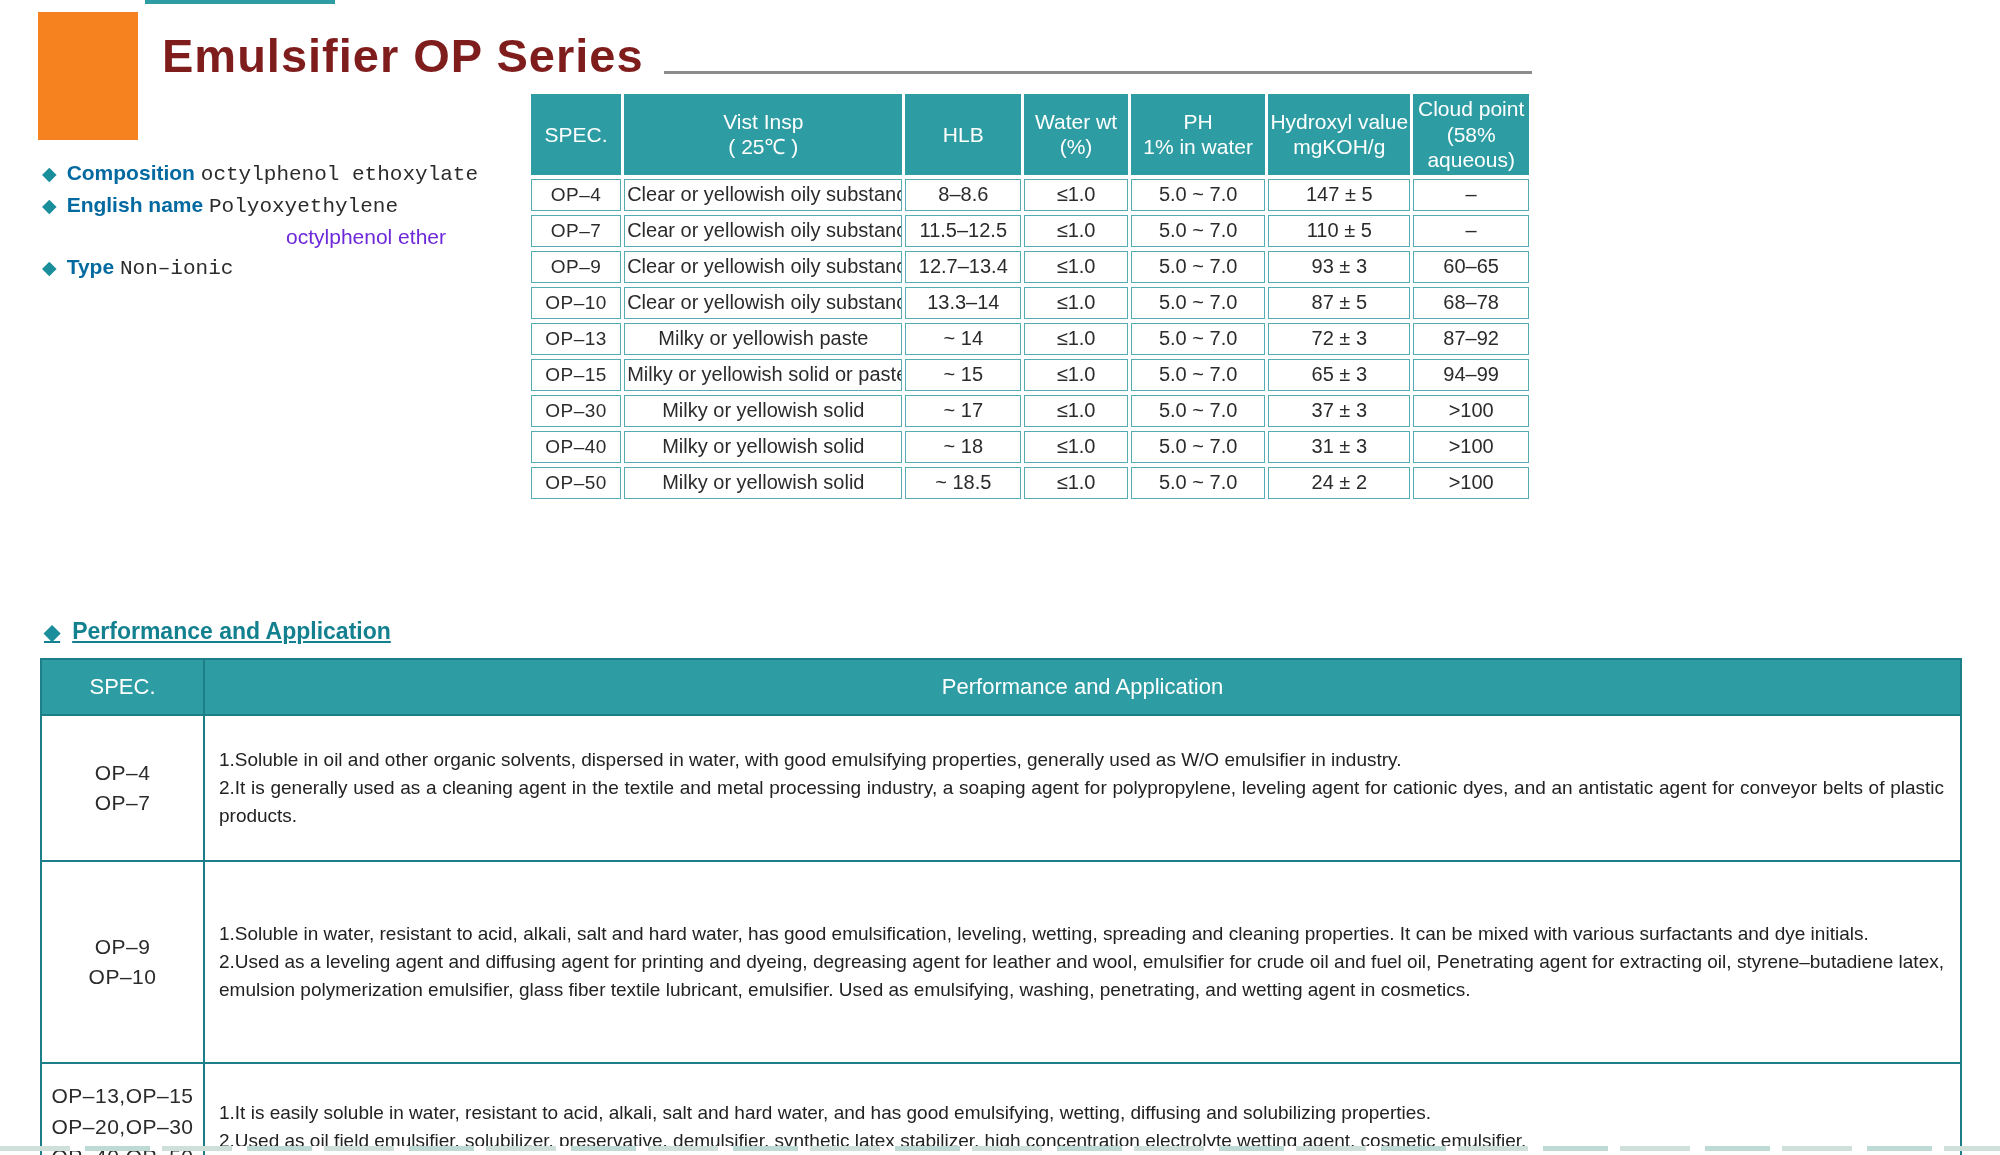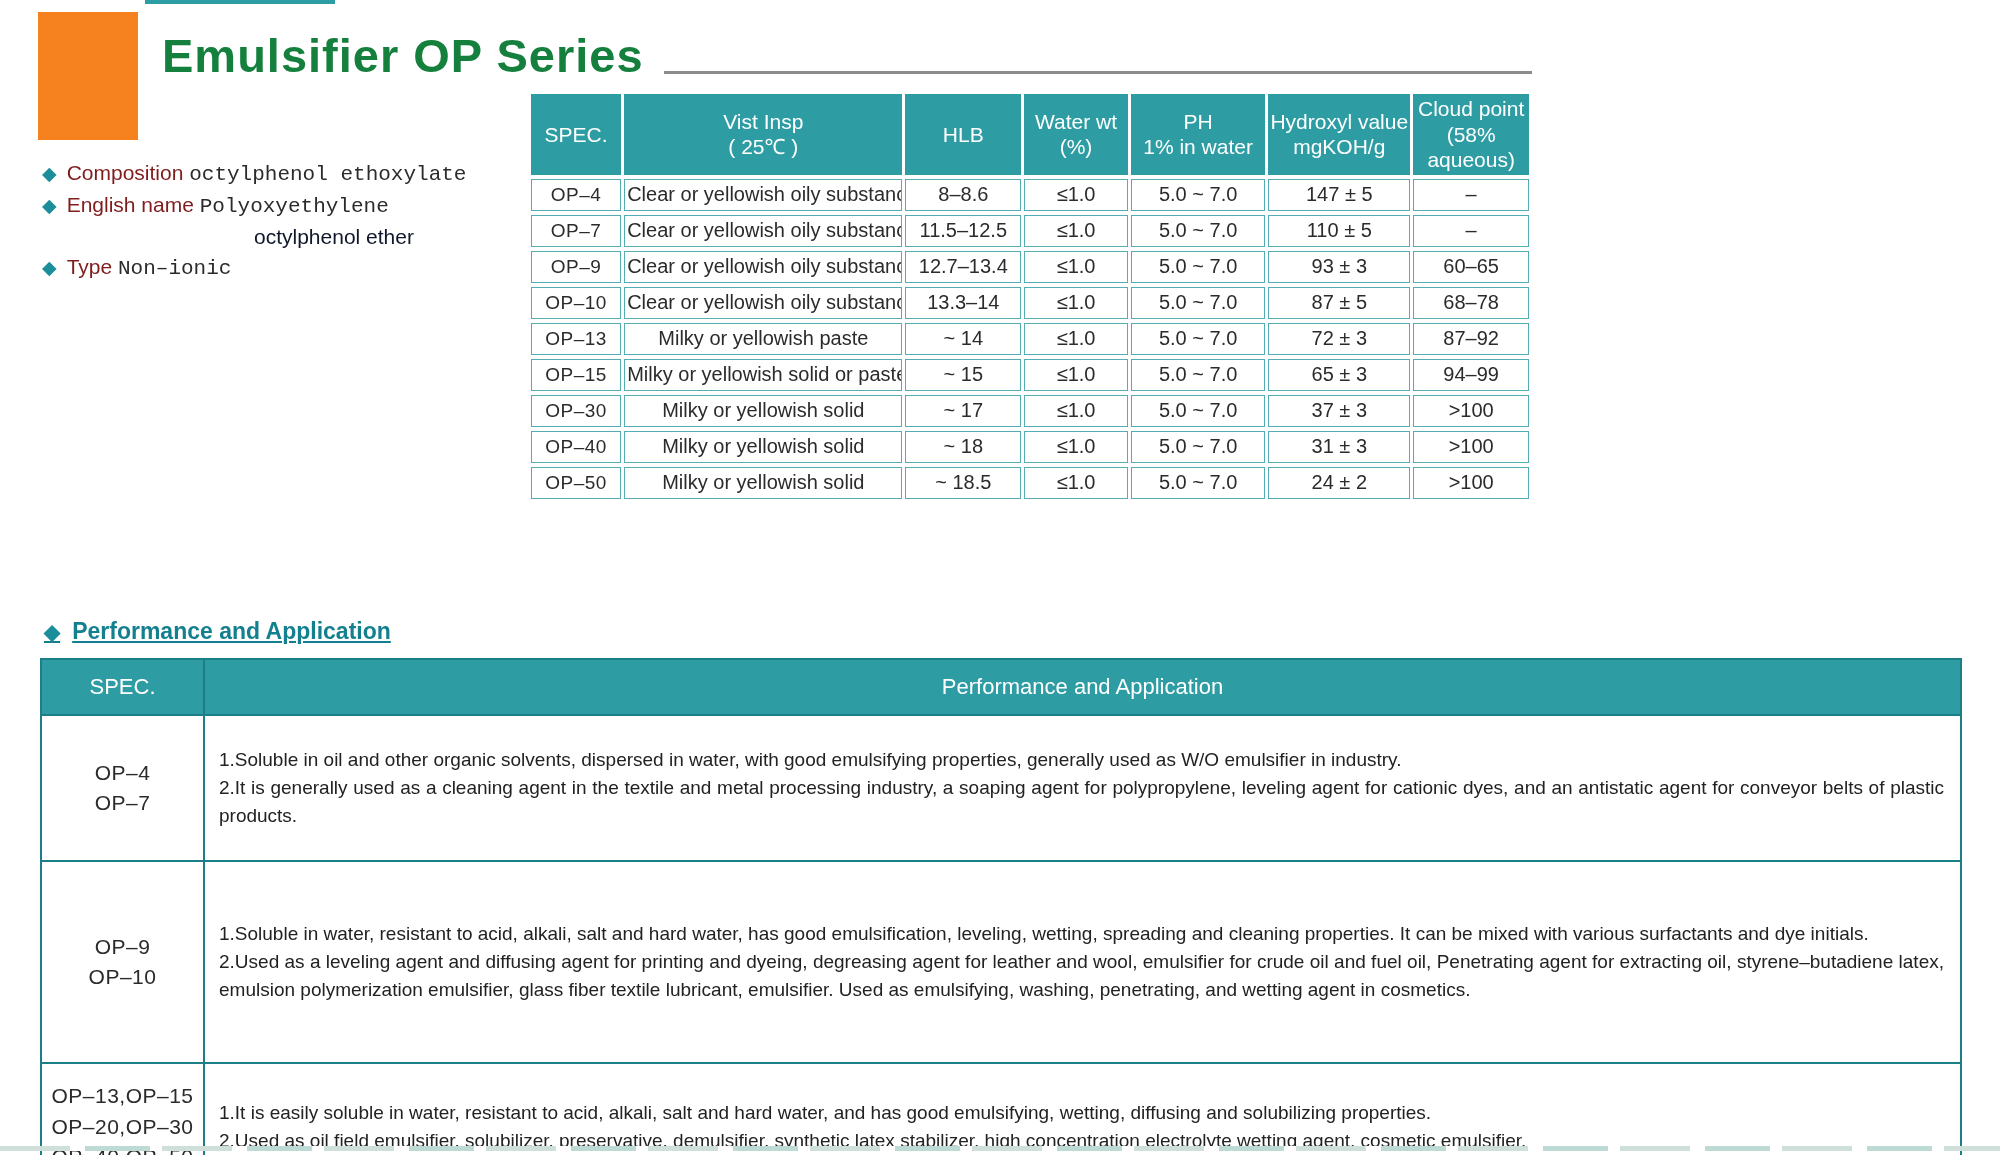--- a/index.html
+++ b/index.html
@@ -4,30 +4,30 @@
 <style>
   html,body{margin:0;padding:0;}
   body{
     width:2000px;height:1155px;position:relative;background:#ffffff;
     font-family:"Liberation Sans", sans-serif;color:#2b2b2b;overflow:hidden;
   }
   
   .top-sliver{position:absolute;left:145px;top:0;width:190px;height:4px;background:#2e9da3;}
   .logo-square{position:absolute;left:38px;top:12px;width:100px;height:128px;background:#f5821e;}
   .title-row{position:absolute;left:162px;top:28px;width:1370px;display:flex;align-items:flex-end;}
-  .page-title{margin:0;font-size:47px;font-weight:bold;color:#15803d;letter-spacing:1px;white-space:nowrap;}
+  .page-title{margin:0;font-size:47px;font-weight:bold;color:#7f1d1d;letter-spacing:1px;white-space:nowrap;}
   .title-underline{flex:1;height:0;border-bottom:3px solid #8c8c8c;margin:0 0 9px 20px;}
 
   
   .info-list{position:absolute;left:42px;top:158px;font-size:21px;line-height:30px;}
   .info-item{white-space:nowrap;}
   .diamond{color:#1b8e9c;font-size:19px;margin-right:10px;}
-  .info-label{color:#7f1d1d;font-weight:normal;}
+  .info-label{color:#0369a1;font-weight:bold;}
   .info-value{color:#2b2b2b;font-family:Liberation Mono, monospace;}
-  .info-value-line2{margin-left:212px;line-height:30px;color:#0f172a;}
+  .info-value-line2{margin-left:212px;line-height:30px;color:#6d28d9;text-align:center;}
 
   
   .spec-table-wrap{position:absolute;left:528px;top:90px;width:1004px;}
   table.spec{width:100%;border-collapse:separate;border-spacing:3px 4px;table-layout:fixed;}
   table.spec th{
     background:#2e9da3;color:#ffffff;font-weight:normal;font-size:21px;line-height:1.22;
     white-space:pre-line;height:48px;padding:2px 0;vertical-align:middle;text-align:center;
   }
   table.spec td{
     background:#ffffff;border:1px solid #55adb3;height:28px;text-align:center;

